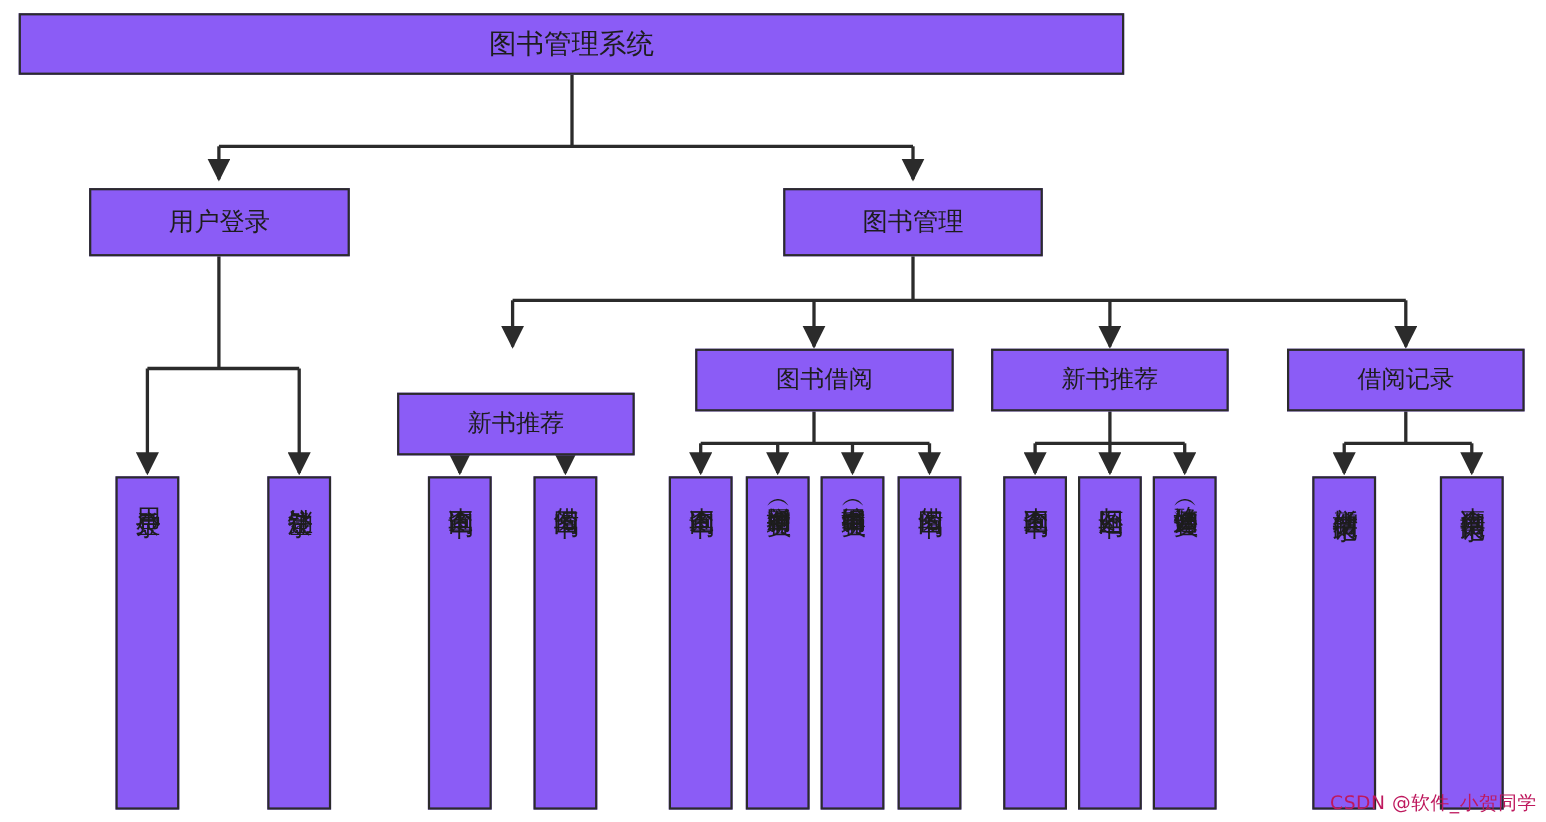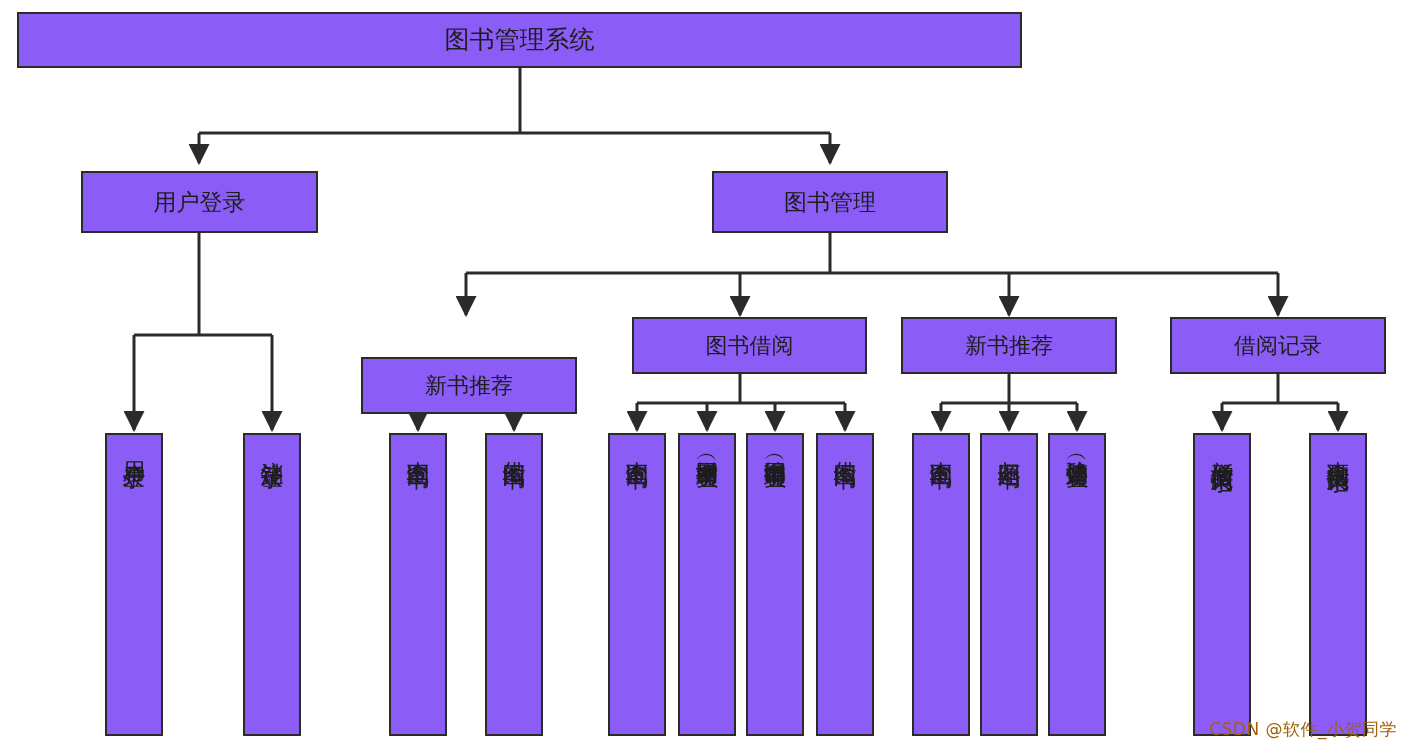--- a/index.html
+++ b/index.html
@@ -62,21 +62,21 @@
   }
   .tier-leaf.tall-text .label {
     font-size: 22px;
     letter-spacing: 1px;
   }
   #watermark {
     position: absolute;
     right: 8px;
     bottom: 6px;
     font-size: 17px;
-    color: #a16207;
+    color: #be185d;
     white-space: nowrap;
     letter-spacing: 0.5px;
     margin-top: 48px;
   }
 </style>
 </head>
 <body>
 
 <div id="diagram-root">
 

